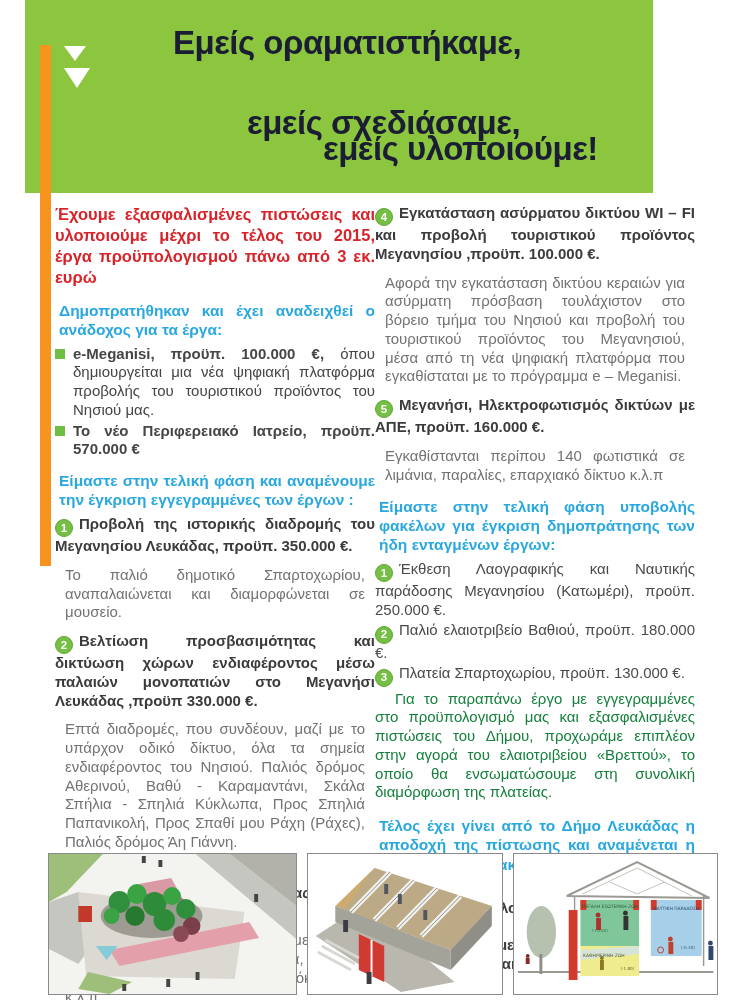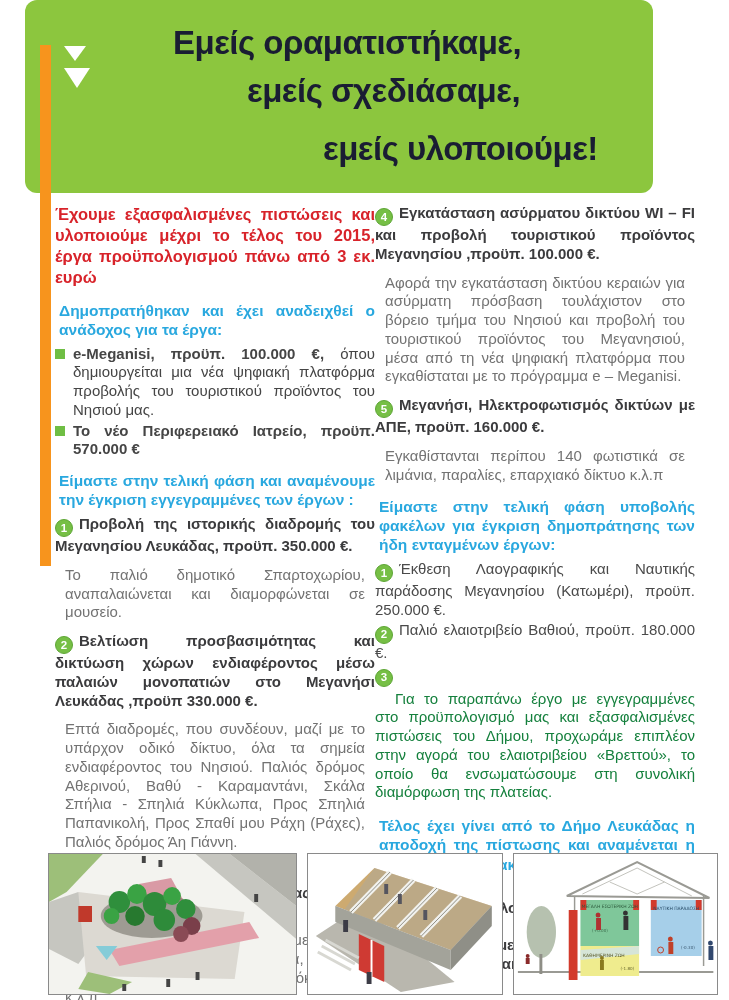--- a/index.html
+++ b/index.html
@@ -1,27 +1,27 @@
 <!DOCTYPE html>
 <html lang="el"><head>
 <meta charset="utf-8">
 <style>
   html,body{margin:0;padding:0;background:#fff;}
   #page{position:relative;width:729px;height:1000px;background:#fff;overflow:hidden;
         font-family:"Liberation Sans",sans-serif;color:#454545;}
   
-  #header{position:absolute;left:25px;top:0;width:628px;height:193px;background:#8CC63E;border-radius:12px;}
+  #header{position:absolute;left:25px;top:0;width:628px;height:193px;background:#8CC63E;}
   #accent-bar{position:absolute;left:40px;top:45px;width:11px;height:521px;background:#F7941D;z-index:3;}
   .chev{width:0;height:0;border-left:11px solid transparent;border-right:11px solid transparent;
         border-top:15px solid #fff;margin:0 0 7px 0;}
   .chev.big{border-left-width:13px;border-right-width:13px;border-top-width:20px;}
   #chevrons{position:absolute;left:64px;top:46px;z-index:4;}
   .title-line{position:absolute;font-size:33px;font-weight:bold;color:#1a1d33;letter-spacing:-0.5px;white-space:nowrap;}
   #t1{left:148px;top:24px;}
-  #t2{left:222px;top:72px;}
+  #t2{left:222px;top:104px;}
   #t3{left:298px;top:130px;}
   
   #content{position:absolute;left:55px;top:204px;width:661px;display:flex;}
   .col{width:320px;font-size:15px;line-height:1.25;text-align:justify;}
   .red-intro{color:#D8232A;font-weight:bold;font-size:16.5px;line-height:1.27;margin:0 0 13px 0;}
   .cyan-head{color:#29A8DF;font-weight:bold;font-size:15.5px;line-height:1.25;margin:12px 0 5px 4px;}
   .item-head{margin:4px 0 0 0;font-weight:bold;color:#3b3b3d;}
   .item-body{margin:10px;color:#737373;}
   .badge{display:inline-flex;align-items:center;justify-content:center;width:18px;height:18px;
          border-radius:50%;background:#76BF45;border:1px solid #5ea636;color:#fff;font-size:11.5px;
@@ -97,21 +97,21 @@
       <p class="cyan-head">Είμαστε στην τελική φάση υποβολής φακέλων για έγκριση δημοπράτησης των ήδη ενταγμένων έργων:</p>
 
       <p class="plain-item"><span class="badge">
             <span>1</span>
           </span><span>Έκθεση Λαογραφικής και Ναυτικής παράδοσης Μεγανησίου (Κατωμέρι), προϋπ. 250.000 €.</span></p>
       <p class="plain-item"><span class="badge">
             <span>2</span>
           </span><span>Παλιό ελαιοτριβείο Βαθιού, προϋπ.  180.000 €.</span></p>
       <p class="plain-item"><span class="badge">
             <span>3</span>
-          </span></p>
+          </span><span>Πλατεία Σπαρτοχωρίου, προϋπ. 130.000 €.</span></p>
 
       <p class="indent-par">Για το παραπάνω έργο με εγγεγραμμένες στο προϋπολογισμό  μας και εξασφαλισμένες πιστώσεις του Δήμου, προχωράμε επιπλέον στην αγορά του ελαιοτριβείου «Βρεττού», το οποίο θα ενσωματώσουμε στη συνολική διαμόρφωση της πλατείας.</p>
 
       <p class="cyan-head" style="margin-top:14px;">Τέλος  έχει γίνει από το Δήμο Λευκάδας η αποδοχή της πίστωσης και αναμένεται η έκδοση της διακήρυξης δημοπράτησης του έργου:</p>
       <p class="closing-bold">«Έργο περιβαλλοντικής αποκατάστασης ΧΥΤΑ Δήμου Μεγανησίου, σύστημα μεταφόρτωσης μεταφοράς και υποδομή διαχείρισης ανακυκλώσιμων», προϋπ.  955.000 €.</p>
     </div>
   </div>
 
   <div id="footer">
 

